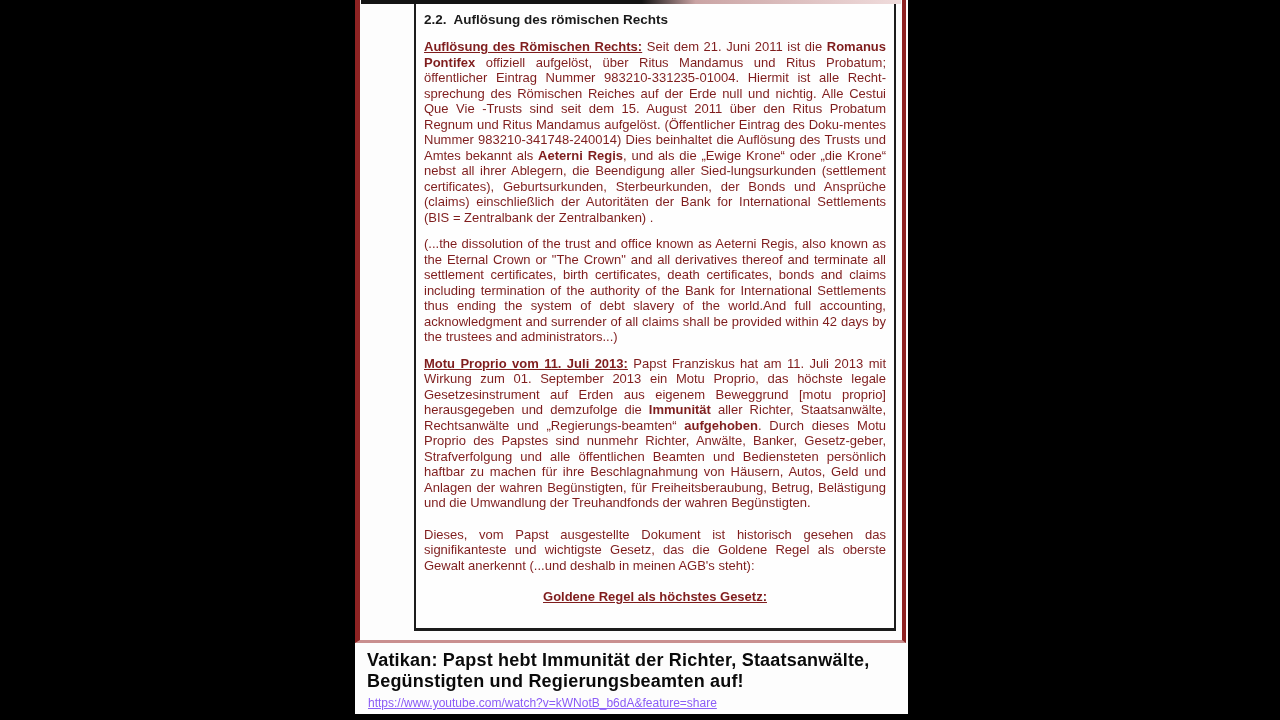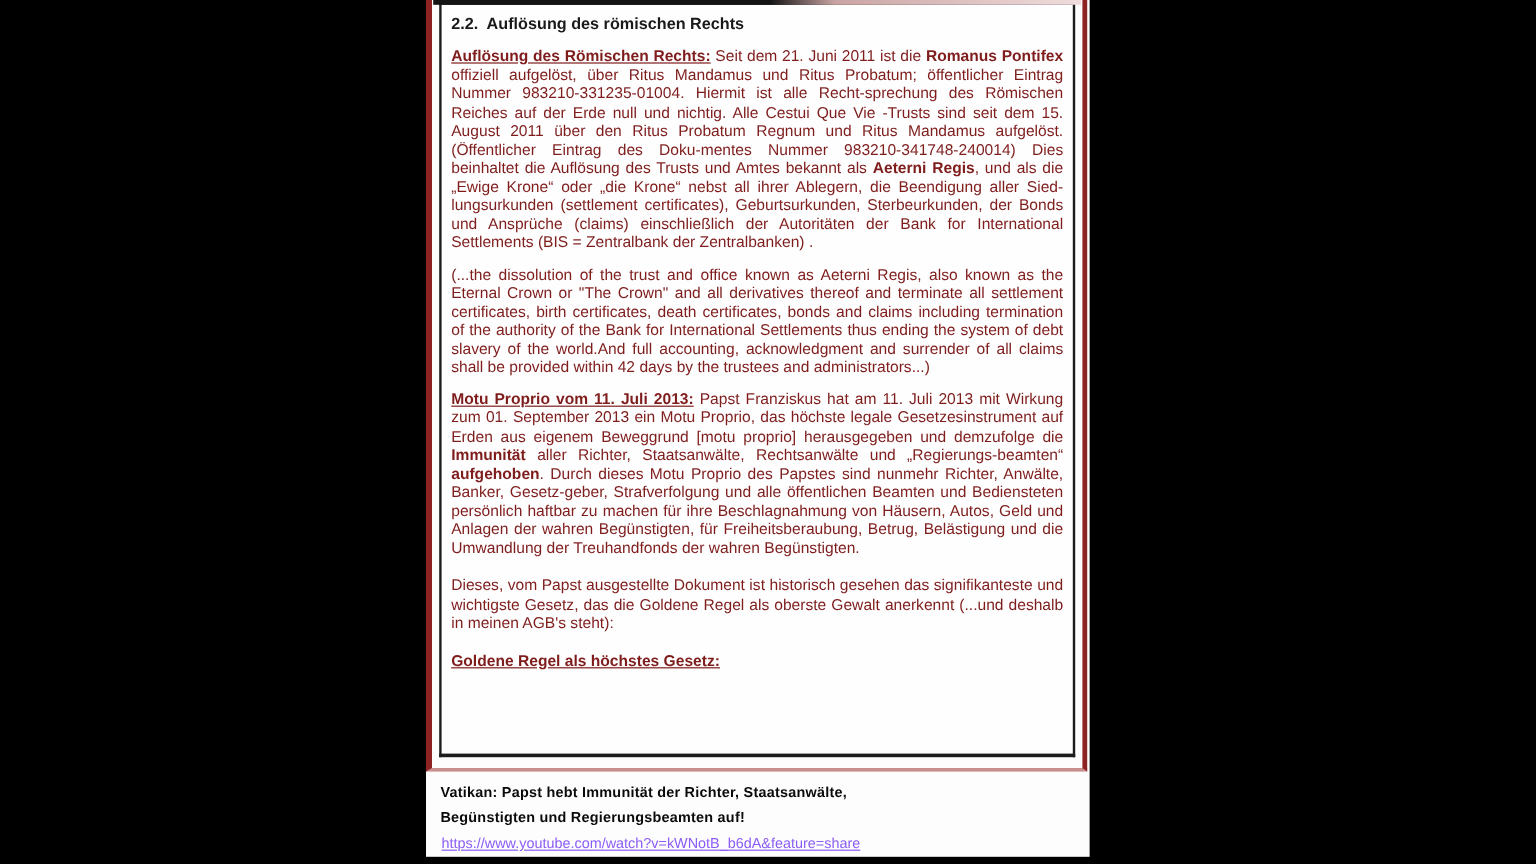--- a/index.html
+++ b/index.html
@@ -26,39 +26,39 @@
     padding:8px 8px 0 8px;background:#fefefe;
   }
   .doc-box h1{
     margin:0 0 11px 0;font-size:13.5px;line-height:16px;font-weight:bold;color:#1a1a1a;
   }
   .doc-box p{
     margin:0 0 11px 0;font-size:13px;line-height:15.5px;color:#7f1d1d;
     text-align:justify;
   }
   .doc-box p.gap-lg{margin-top:16px;}
-  .doc-box p.no-just{text-align:left;}
+  .doc-box p.no-just{text-align:center;}
   .b{font-weight:bold;}
   .u{text-decoration:underline;}
   .caption{
-    position:absolute;left:12px;top:650px;font-size:12px;line-height:21px;
+    position:absolute;left:12px;top:650px;font-size:18px;line-height:21px;
     font-weight:bold;color:#0a0a0a;white-space:nowrap;letter-spacing:.2px;
   }
   .yt-link{
     position:absolute;left:13px;top:696px;font-size:12px;line-height:14px;
     color:#4b4b9b;text-decoration:underline;white-space:nowrap;
   }
 </style>
 </head>
 <body>
 
 <div class="stage">
   <div class="panel">
 
-    <div class="doc-frame" style="border-left-color: rgb(142, 35, 35); border-right-color: rgb(142, 35, 35);">
+    <div class="doc-frame" style="border-left-color: rgb(142, 35, 35); border-right-color: rgb(142, 35, 35); padding-left: 48px;">
       <div class="doc-topbar"></div>
       <div class="doc-box">
         <h1>2.2.&nbsp; Auflösung des römischen Rechts</h1>
         <p><span class="b u">Auflösung des Römischen Rechts:</span><span> Seit dem 21. Juni 2011 ist die </span><span class="b">Romanus Pontifex</span><span> offiziell aufgelöst, über Ritus Mandamus und Ritus Probatum; öffentlicher Eintrag Nummer 983210-331235-01004. Hiermit ist alle Recht-sprechung des Römischen Reiches auf der Erde null und nichtig. Alle Cestui Que Vie -Trusts sind seit dem 15. August 2011 über den Ritus Probatum Regnum und Ritus Mandamus aufgelöst. (Öffentlicher Eintrag des Doku-mentes Nummer 983210-341748-240014) Dies beinhaltet die Auflösung des Trusts und Amtes bekannt als </span><span class="b">Aeterni Regis</span><span>, und als die „Ewige Krone“ oder „die Krone“ nebst all ihrer Ablegern, die Beendigung aller Sied-lungsurkunden (settlement certificates), Geburtsurkunden, Sterbeurkunden, der Bonds und Ansprüche (claims) einschließlich der Autoritäten der Bank for International Settlements (BIS = Zentralbank der Zentralbanken) .</span></p>
         <p><span>(...the dissolution of the trust and office known as Aeterni Regis, also known as the Eternal Crown or "The Crown" and all derivatives thereof and terminate all settlement certificates, birth certificates, death certificates, bonds and claims including termination of the authority of the Bank for International Settlements thus ending the system of debt slavery of the world.And full accounting, acknowledgment and surrender of all claims shall be provided within 42 days by the trustees and administrators...)</span></p>
         <p><span class="b u">Motu Proprio vom 11. Juli 2013:</span><span> Papst Franziskus hat am 11. Juli 2013 mit Wirkung zum 01. September 2013 ein Motu Proprio, das höchste legale Gesetzesinstrument auf Erden aus eigenem Beweggrund [motu proprio] herausgegeben und demzufolge die </span><span class="b">Immunität</span><span> aller Richter, Staatsanwälte, Rechtsanwälte und „Regierungs-beamten“ </span><span class="b">aufgehoben</span><span>. Durch dieses Motu Proprio des Papstes sind nunmehr Richter, Anwälte, Banker, Gesetz-geber, Strafverfolgung und alle öffentlichen Beamten und Bediensteten persönlich haftbar zu machen für ihre Beschlagnahmung von Häusern, Autos, Geld und Anlagen der wahren Begünstigten, für Freiheitsberaubung, Betrug, Belästigung und die Umwandlung der Treuhandfonds der wahren Begünstigten.</span></p>
         <p class="gap-lg"><span>Dieses, vom Papst ausgestellte Dokument ist historisch gesehen das signifikanteste und wichtigste Gesetz, das die Goldene Regel als oberste Gewalt anerkennt (...und deshalb in meinen AGB's steht):</span></p>
         <p class="gap-lg no-just"><span class="b u">Goldene Regel als höchstes Gesetz:</span></p>
       </div>
     </div>

